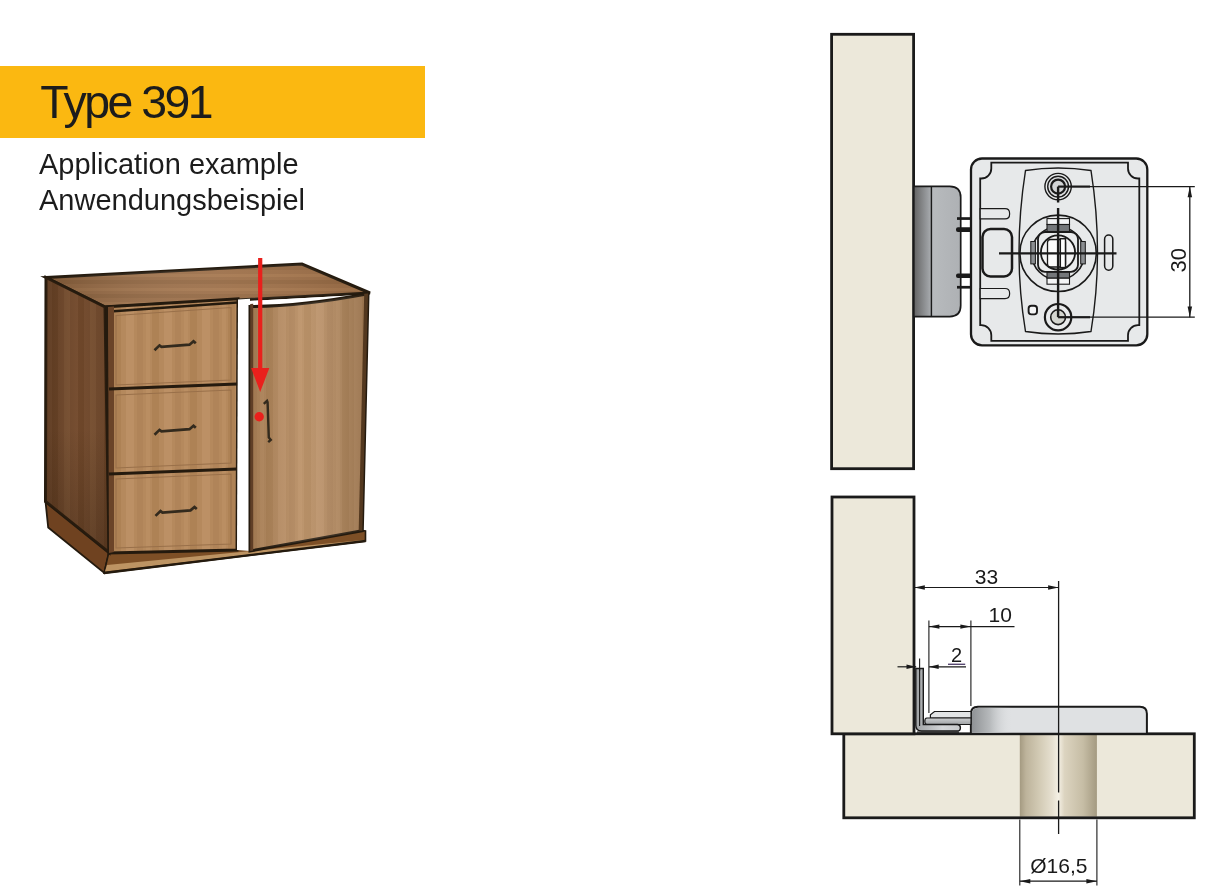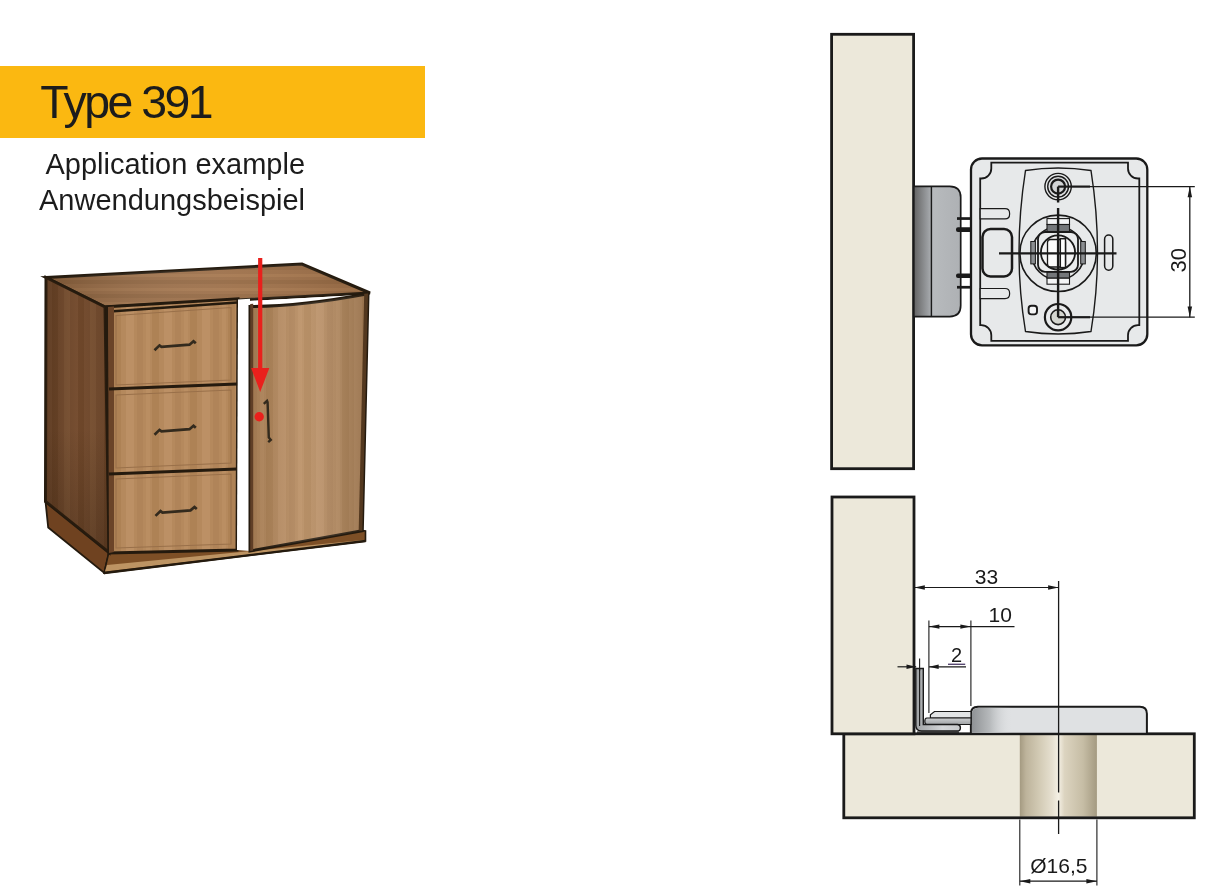--- a/index.html
+++ b/index.html
@@ -9,21 +9,21 @@
 svg text{font-family:"Liberation Sans",sans-serif;fill:#1a1a1a;}
 </style>
 </head>
 <body>
 <div id="page">
 
   <div class="abs" style="left:0;top:66px;width:425px;height:72px;background:#FBB811;"></div>
 
   <div class="abs" style="left:40.3px;top:75.2px;font-size:46.4px;color:#1c1c1c;letter-spacing:-2.5px;">Type 391</div>
 
-  <div class="abs" style="left:39px;top:145.5px;font-size:29px;line-height:36.6px;color:#1c1c1c;text-align:right;">Application example<br>Anwendungsbeispiel</div>
+  <div class="abs" style="left:39px;top:145.5px;font-size:29px;line-height:36.6px;color:#1c1c1c;">Application example<br>Anwendungsbeispiel</div>
 
   <svg class="abs" style="left:30px;top:250px" width="350" height="340" viewBox="30 250 350 340">
     <defs>
       <pattern id="wfront" width="38" height="300" patternUnits="userSpaceOnUse">
         <rect width="38" height="300" fill="#b5895d"></rect>
         <rect x="0" width="7" height="300" fill="#ae8255"></rect>
         <rect x="12" width="8" height="300" fill="#bc9065"></rect>
         <rect x="23" width="6" height="300" fill="#b08459"></rect>
         <rect x="32" width="4" height="300" fill="#ba8e62"></rect>
       </pattern>

